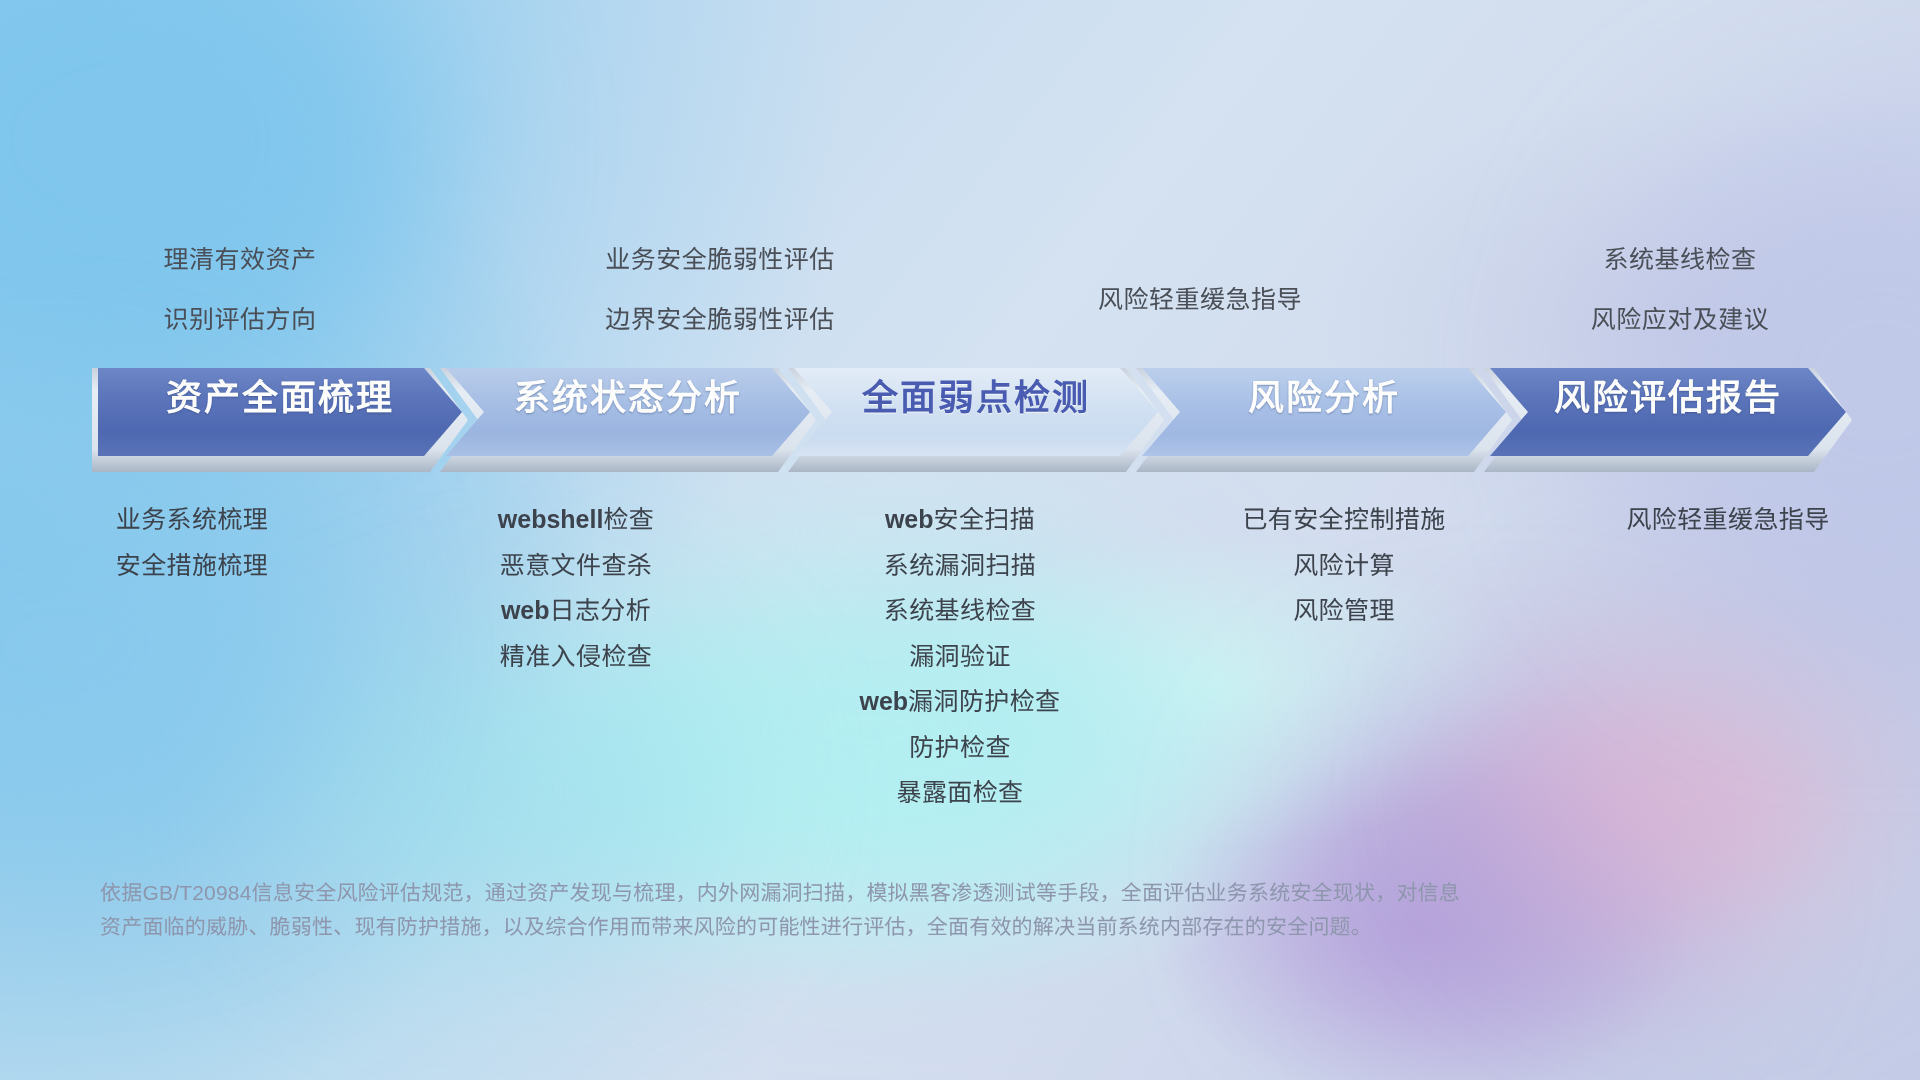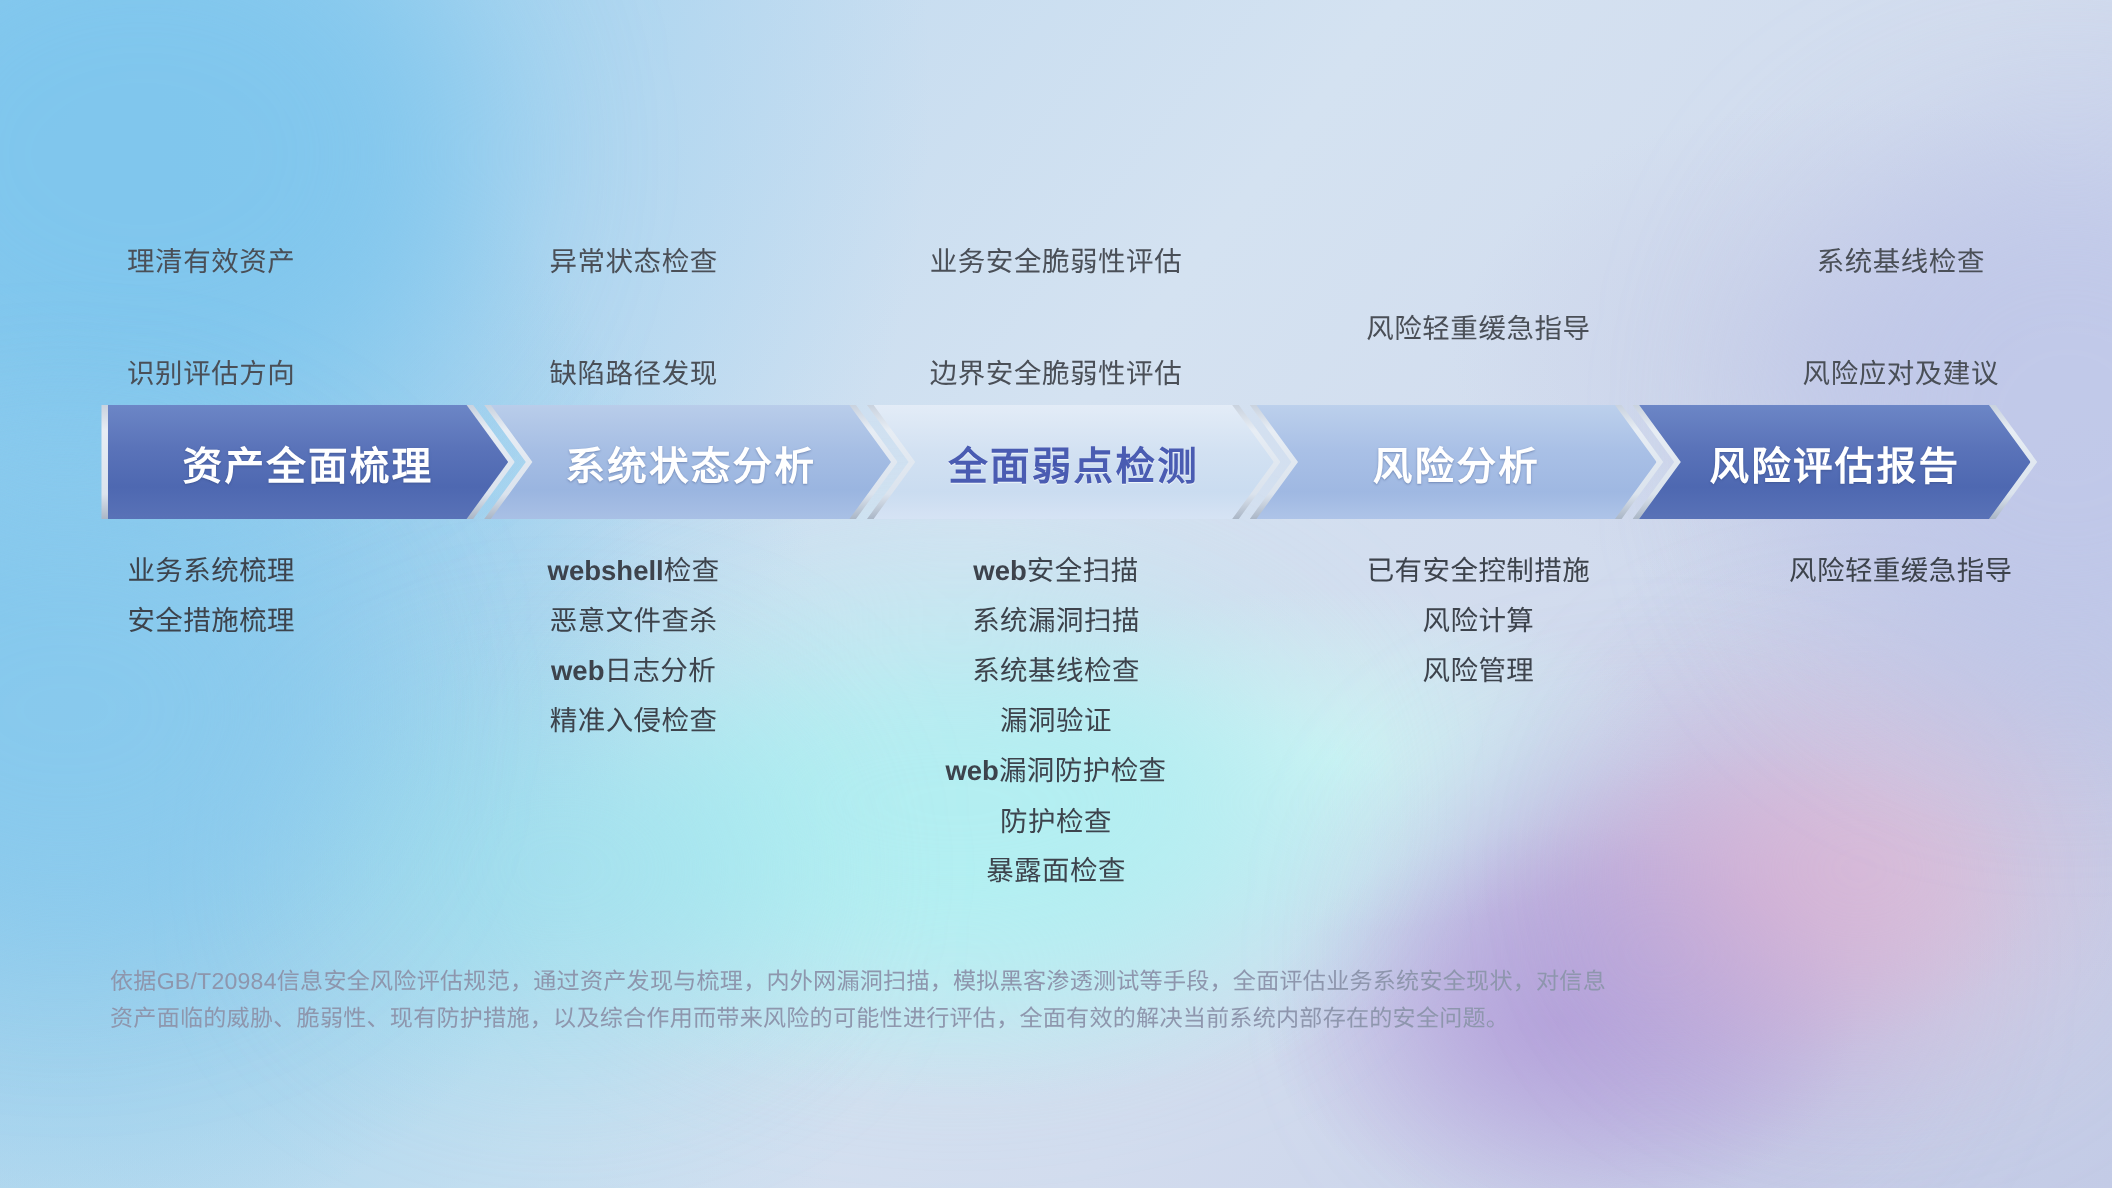--- a/index.html
+++ b/index.html
@@ -48,21 +48,21 @@
     top: 214px;
     width: 1920px;
     height: 140px;
     display: flex;
   }
   .top-col {
     flex: 1 1 0;
     display: flex;
     flex-direction: column;
     align-items: center;
-    justify-content: space-between;
+    justify-content: center;
     gap: 32px;
     padding-top: 10px;
   }
   .top-col.single { justify-content: center; padding-top: 0; gap: 0; }
   .top-col.single .top-line { margin-top: 30px; }
   .top-line {
     font-size: 25px;
     line-height: 1.12;
     color: #4a4f57;
     letter-spacing: 0.5px;
@@ -73,23 +73,23 @@
   .chevron-band {
     position: absolute;
     left: 92px;
     top: 368px;
     width: 1760px;
     height: 104px;
   }
   .chev {
     position: absolute;
     top: 0;
-    height: 104px;
-    display: flex;
-    align-items: center;
+    height: 88px;
+    display: flex;
+    align-items: flex-start;
     justify-content: center;
     -webkit-clip-path: polygon(0 0, calc(100% - 38px) 0, 100% 50%, calc(100% - 38px) 100%, 0 100%, 38px 50%);
     clip-path: polygon(0 0, calc(100% - 38px) 0, 100% 50%, calc(100% - 38px) 100%, 0 100%, 38px 50%);
   }
   .chev.first {
     -webkit-clip-path: polygon(0 0, calc(100% - 38px) 0, 100% 50%, calc(100% - 38px) 100%, 0 100%);
     clip-path: polygon(0 0, calc(100% - 38px) 0, 100% 50%, calc(100% - 38px) 100%, 0 100%);
   }
   .chev-shell {
     position: absolute;
@@ -174,24 +174,20 @@
   <div class="blob" style="left:-200px; top:430px; width:520px; height:430px; background:rgba(136,201,238,0.62);"></div>
   <div class="blob" style="left:1620px; top:120px; width:520px; height:520px; background:rgba(190,198,232,0.75);"></div>
 
   <div class="top-band">
 
     <div class="top-col">
       <div class="top-line">理清有效资产</div>
       <div class="top-line">识别评估方向</div>
     </div>
 
-    <div class="top-col">
-      <div class="top-line">异常状态检查</div>
-      <div class="top-line">缺陷路径发现</div>
-    </div>
 
     <div class="top-col">
       <div class="top-line">业务安全脆弱性评估</div>
       <div class="top-line">边界安全脆弱性评估</div>
     </div>
 
     <div class="top-col single">
       <div class="top-line">风险轻重缓急指导</div>
     </div>
 

